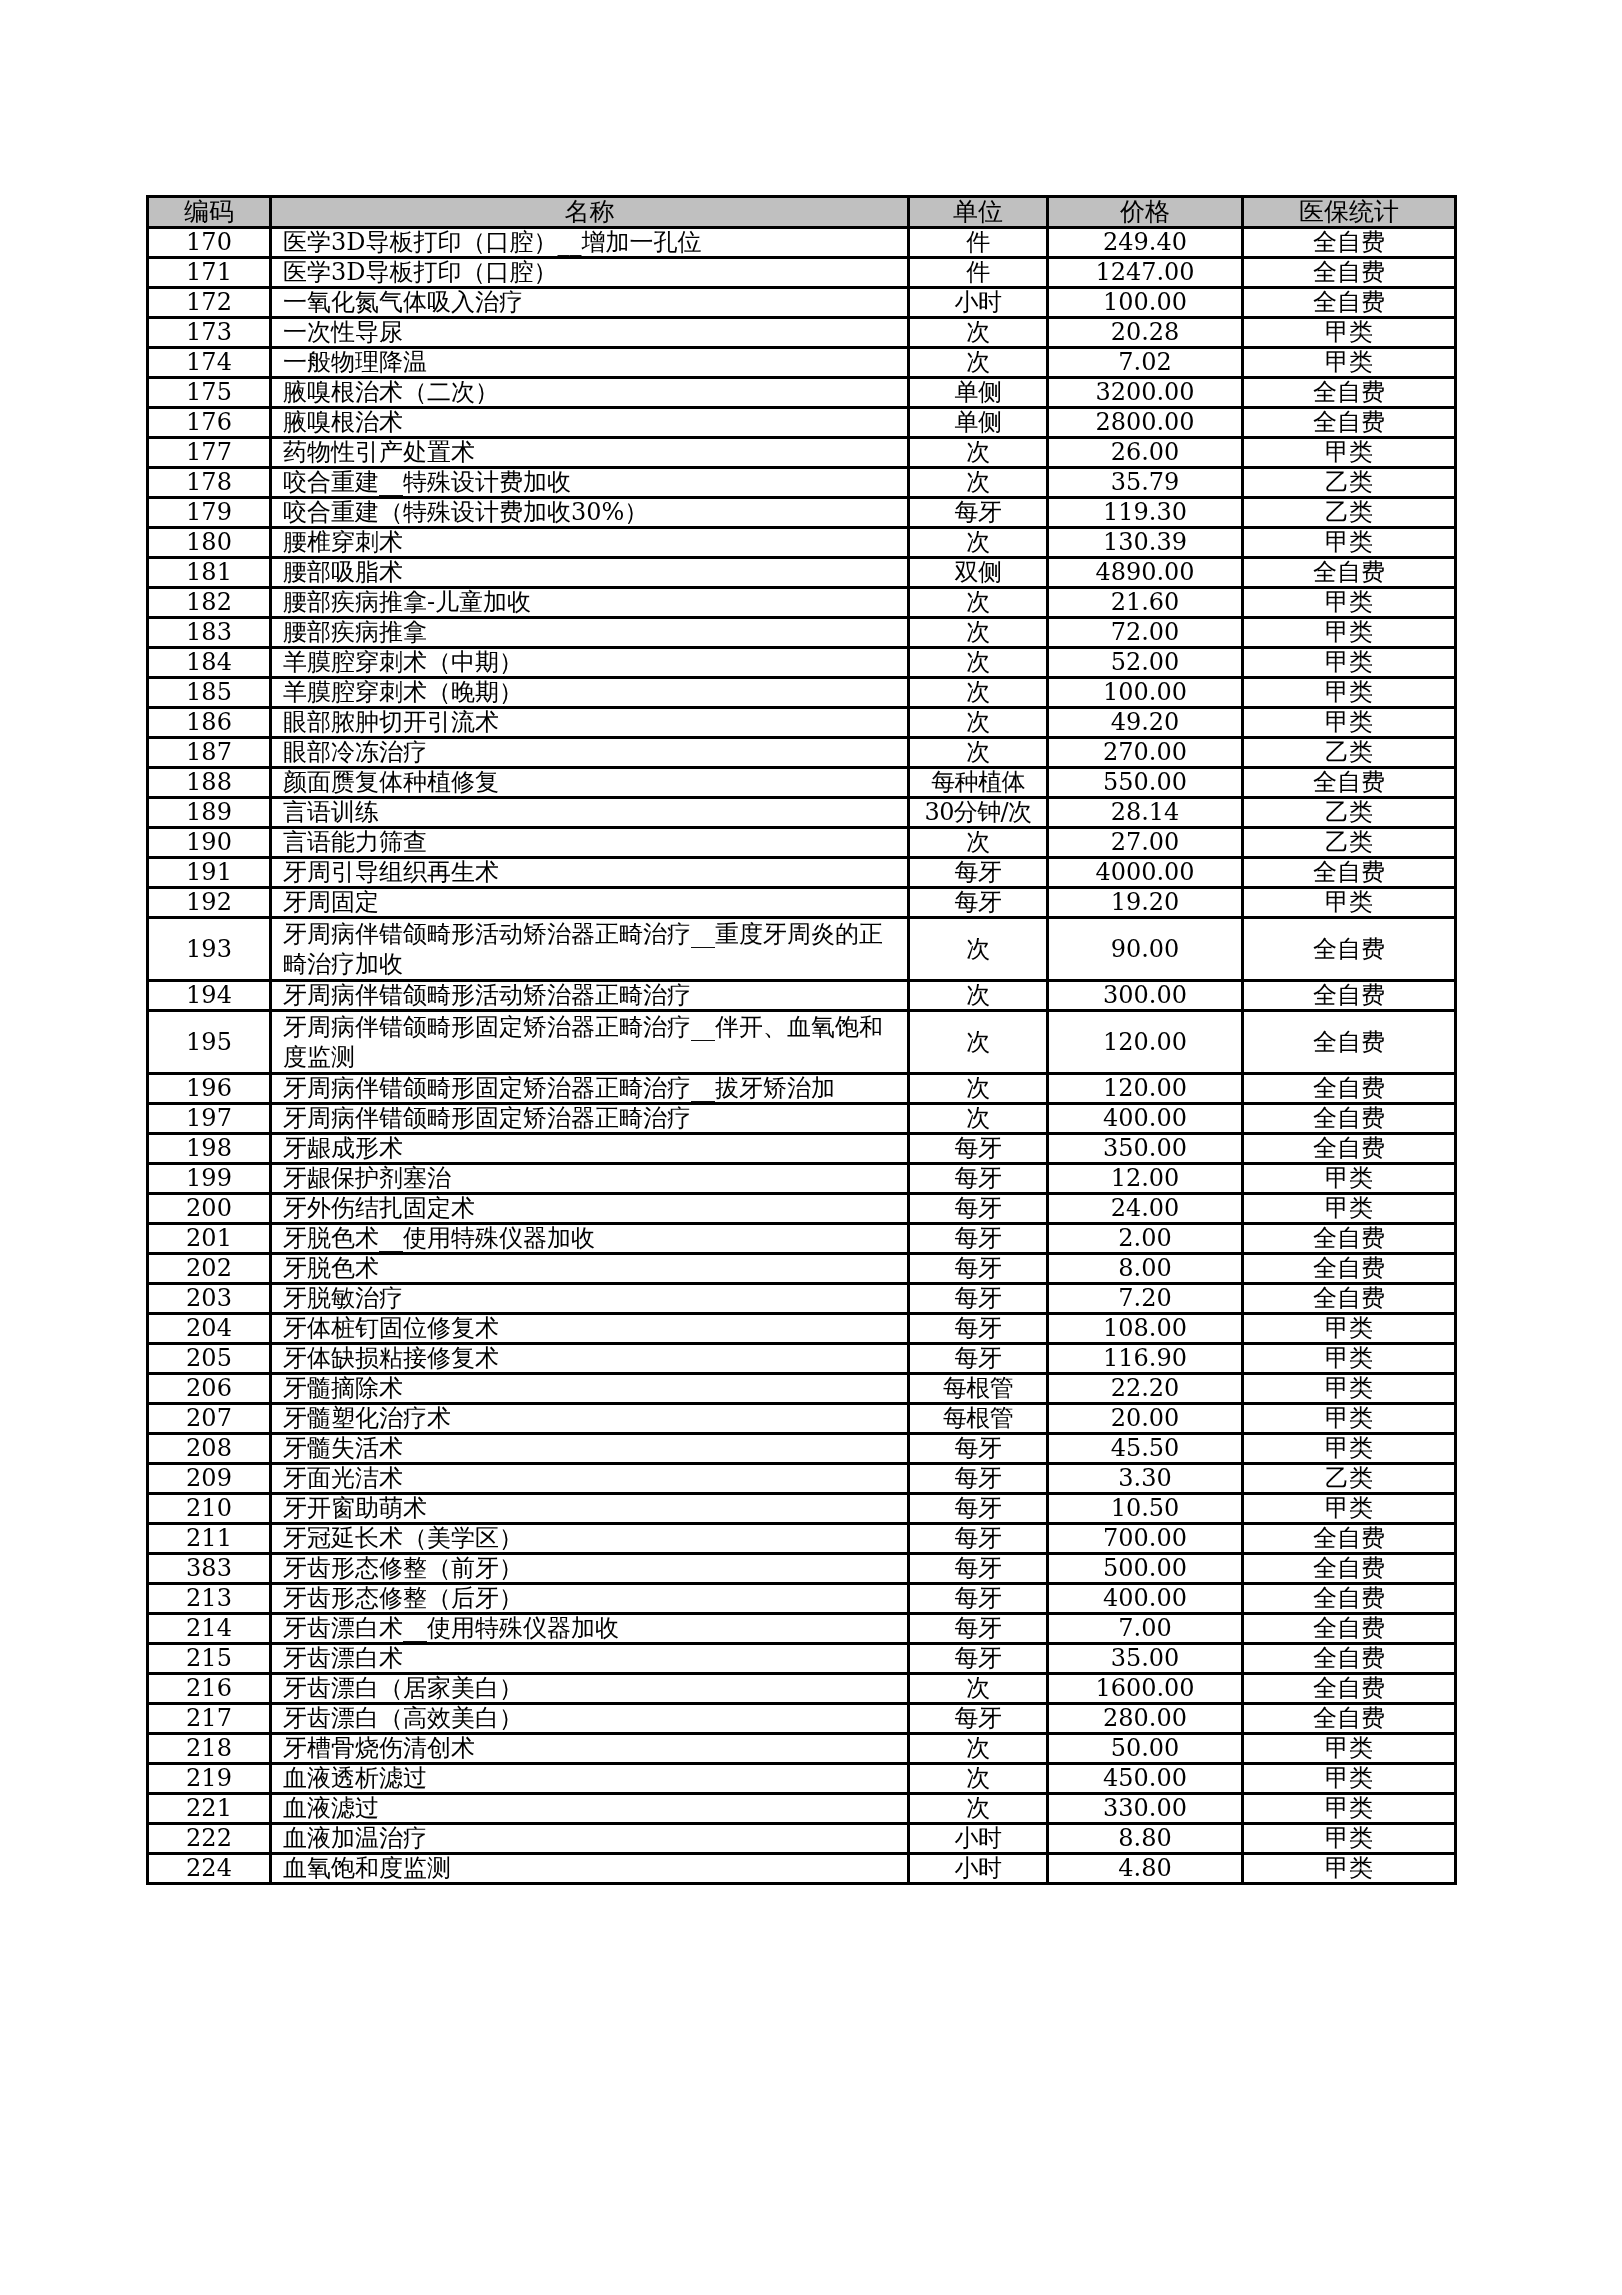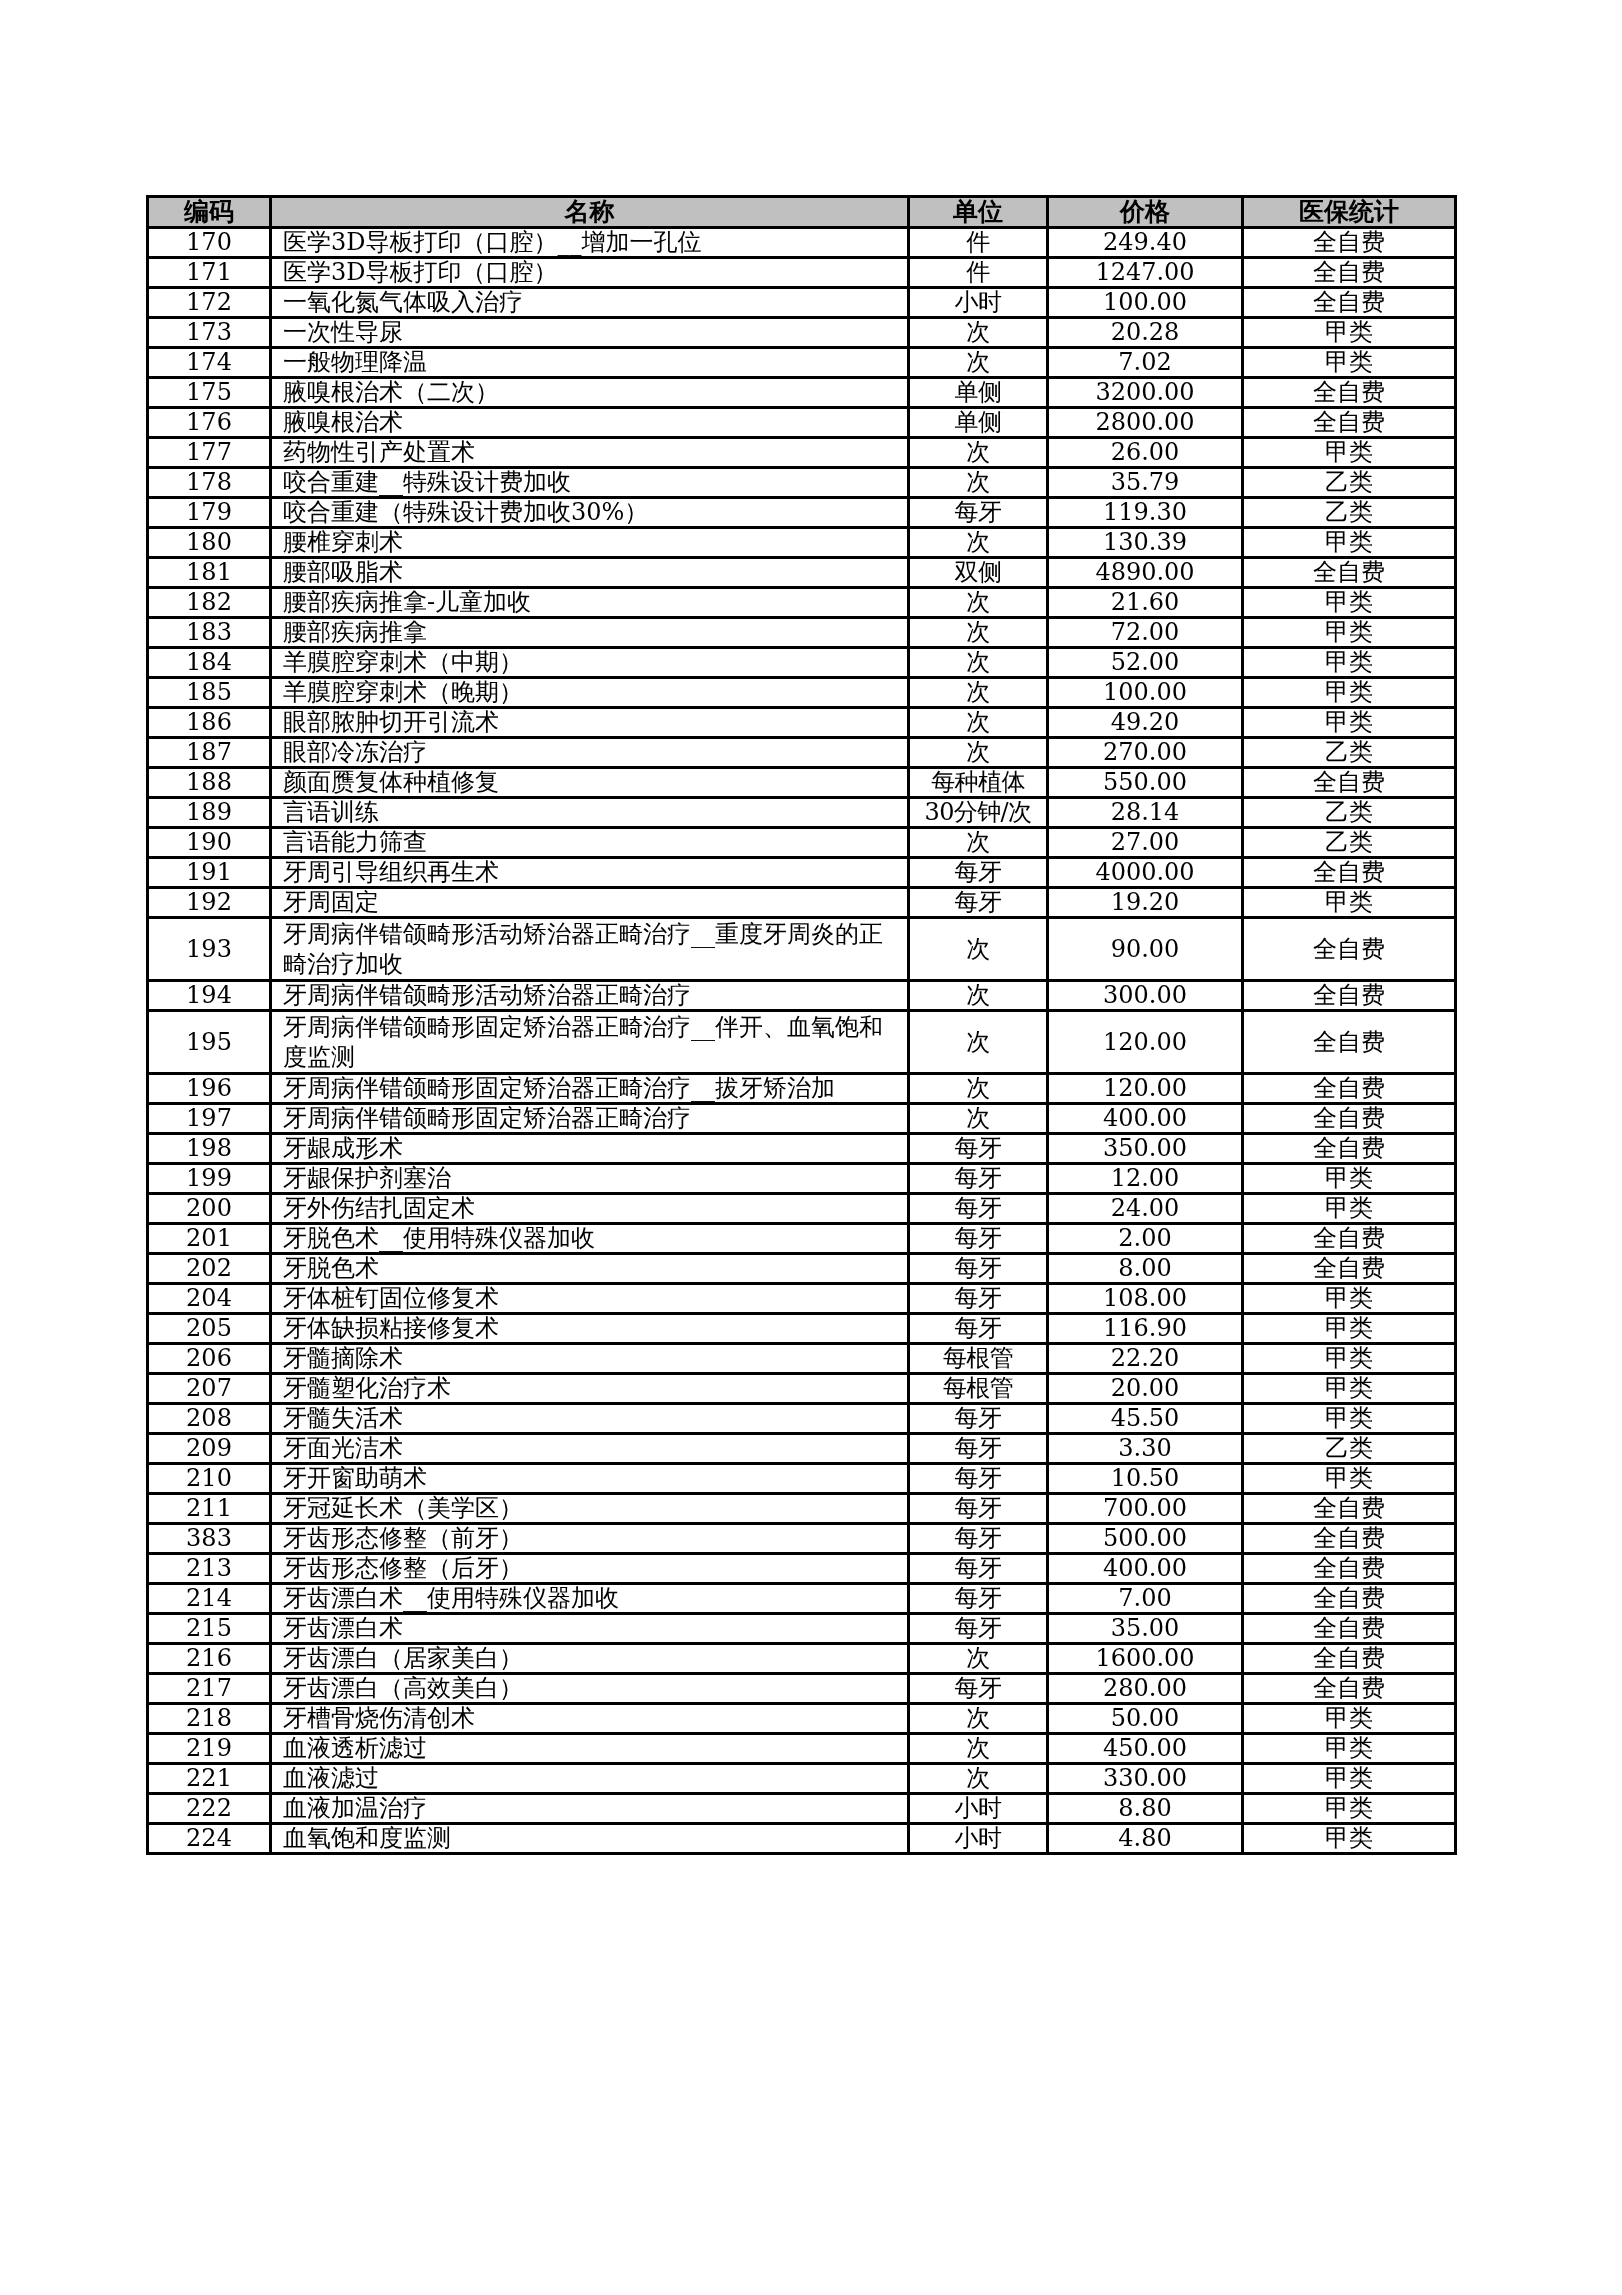--- a/index.html
+++ b/index.html
@@ -39,21 +39,21 @@
       line-height: 26px;
       font-weight: normal;
       white-space: nowrap;
       overflow: hidden;
     }
     thead th {
       background: #c0c0c0;
       height: 27.5px;
       text-align: center;
       font-family: "DejaVu Sans", "Liberation Sans", sans-serif;
-      font-weight: bold;
+      font-weight: normal;
       font-size: 25px;
     }
     tbody td {
       height: 27px;
     }
     tbody tr.tall td {
       height: 60px;
     }
     td.code, td.unit, td.price, td.ins {
       text-align: center;
@@ -316,20 +316,27 @@
     <td class="ins">全自费</td>
   </tr>
         <tr>
     <td class="code">202</td>
     <td class="name">牙脱色术</td>
     <td class="unit">每牙</td>
     <td class="price">8.00</td>
     <td class="ins">全自费</td>
   </tr>
         <tr>
+    <td class="code">203</td>
+    <td class="name">牙脱敏治疗</td>
+    <td class="unit">每牙</td>
+    <td class="price">7.20</td>
+    <td class="ins">全自费</td>
+  </tr>
+        <tr>
     <td class="code">204</td>
     <td class="name">牙体桩钉固位修复术</td>
     <td class="unit">每牙</td>
     <td class="price">108.00</td>
     <td class="ins">甲类</td>
   </tr>
         <tr>
     <td class="code">205</td>
     <td class="name">牙体缺损粘接修复术</td>
     <td class="unit">每牙</td>

